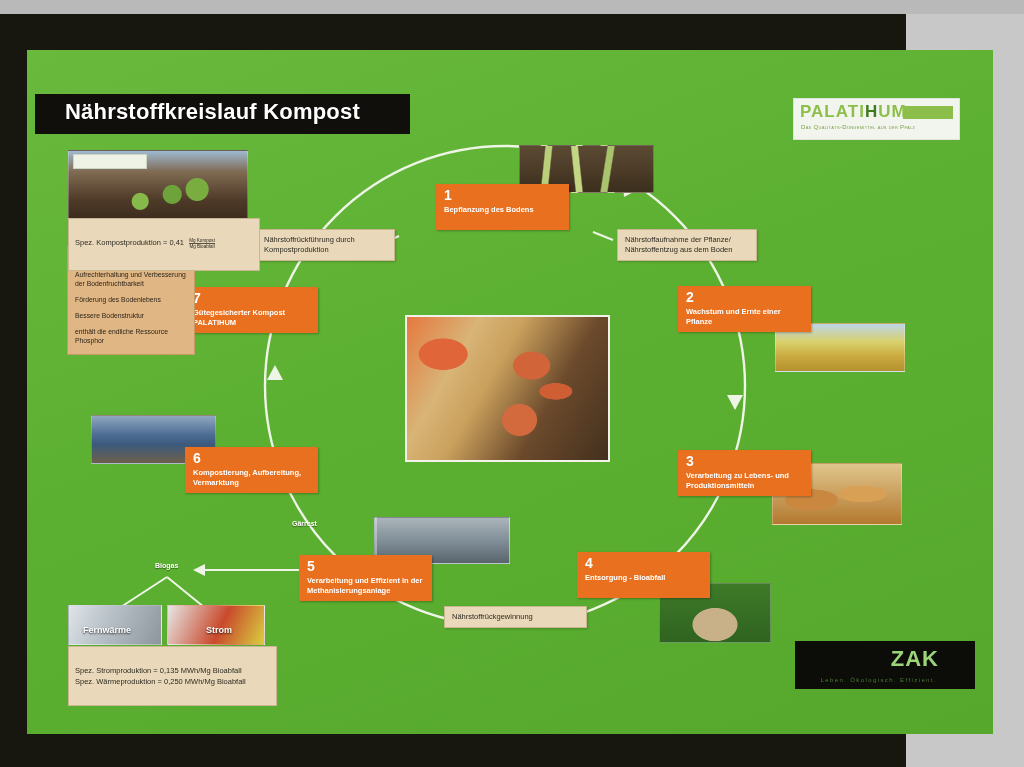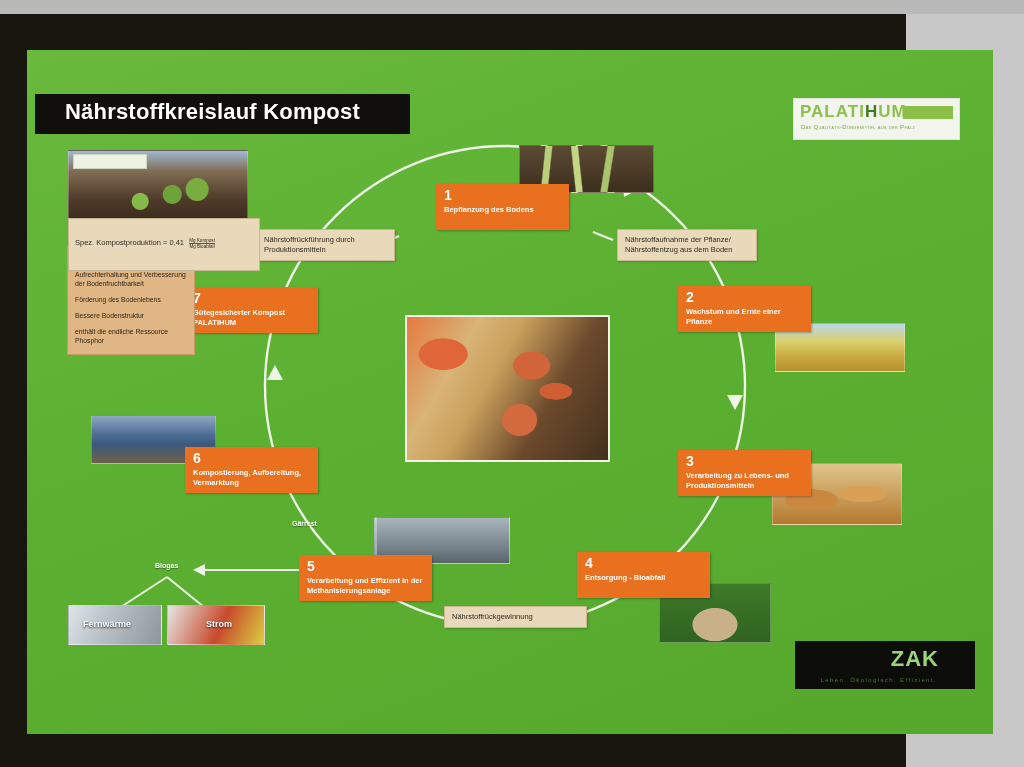--- a/index.html
+++ b/index.html
@@ -118,20 +118,21 @@
     left:41px;top:555px;width:92px;height:38px;
     background-image:linear-gradient(115deg,#dfe4e8 0%,#b9c2c8 40%,#8d969c 100%);
   }
   #photo-power{
     left:140px;top:555px;width:96px;height:38px;
     background-image:linear-gradient(115deg,#e6e6e6 0%,#c94a2c 55%,#d9cf3f 100%);
   }
   .photo-caption{
     position:absolute;font-size:9px;font-weight:bold;color:#ffffff;
     text-shadow:0 1px 2px rgba(0,0,0,.8);
+    margin-top:6px;
   }
   #photo-center{
     left:378px;top:265px;width:201px;height:143px;
     border:2px solid #f2f2ea;
     background-image:
       radial-gradient(ellipse at 62% 34%, #d2643a 0 18px, transparent 19px),
       radial-gradient(ellipse at 74% 52%, #cf5e35 0 16px, transparent 17px),
       radial-gradient(ellipse at 56% 72%, #d26a3e 0 17px, transparent 18px),
       radial-gradient(ellipse at 18% 26%, #e0663a 0 24px, transparent 25px),
       linear-gradient(120deg,#e6793f 0%,#d8b477 26%,#caa05c 42%,#6c4a2c 68%,#43301d 100%);
@@ -284,39 +285,43 @@
     </div>
     <div class="step" id="step6">
       <div class="num">6</div>
       <div class="lbl">Kompostierung, Aufbereitung, Vermarktung</div>
     </div>
     <div class="step" id="step7">
       <div class="num">7</div>
       <div class="lbl">Gütegesicherter Kompost PALATIHUM</div>
     </div>
 
-    <div class="note" id="note-return">Nährstoffrückführung durch Produktionsmitteln</div>
+    <div class="note" id="note-return">Nährstoffrückführung durch Kompostproduktion</div>
     <div class="note" id="note-uptake">Nährstoffaufnahme der Pflanze/ Nährstoffentzug aus dem Boden</div>
     <div class="note" id="note-recovery">Nährstoffrückgewinnung</div>
 
     <div id="facts-panel">
       <p>Nährstoffe &amp; Mineralien</p>
       <p>Aufrechterhaltung und Verbesserung der Bodenfruchtbarkeit</p>
       <p>Förderung des Bodenlebens</p>
       <p>Bessere Bodenstruktur</p>
       <p>enthält die endliche Ressource Phosphor</p>
     </div>
 
     <div class="cap-strip" id="cap-compost">
       <span>Spez. Kompostproduktion = 0,41</span>
       <span class="frac">
         <b>Mg Kompost</b>
         <i style="font-style:normal">Mg Bioabfall</i>
       </span>
     </div>
 
+    <div class="cap-strip" id="cap-energy">
+      <div>Spez. Stromproduktion = 0,135 MWh/Mg Bioabfall</div>
+      <div>Spez. Wärmeproduktion = 0,250 MWh/Mg Bioabfall</div>
+    </div>
 
     <div class="mini-label" id="lbl-gaerrest">Gärrest</div>
     <div class="mini-label" id="lbl-biogas">Biogas</div>
 
 
   </div>
 </div>
 
 </body></html>

